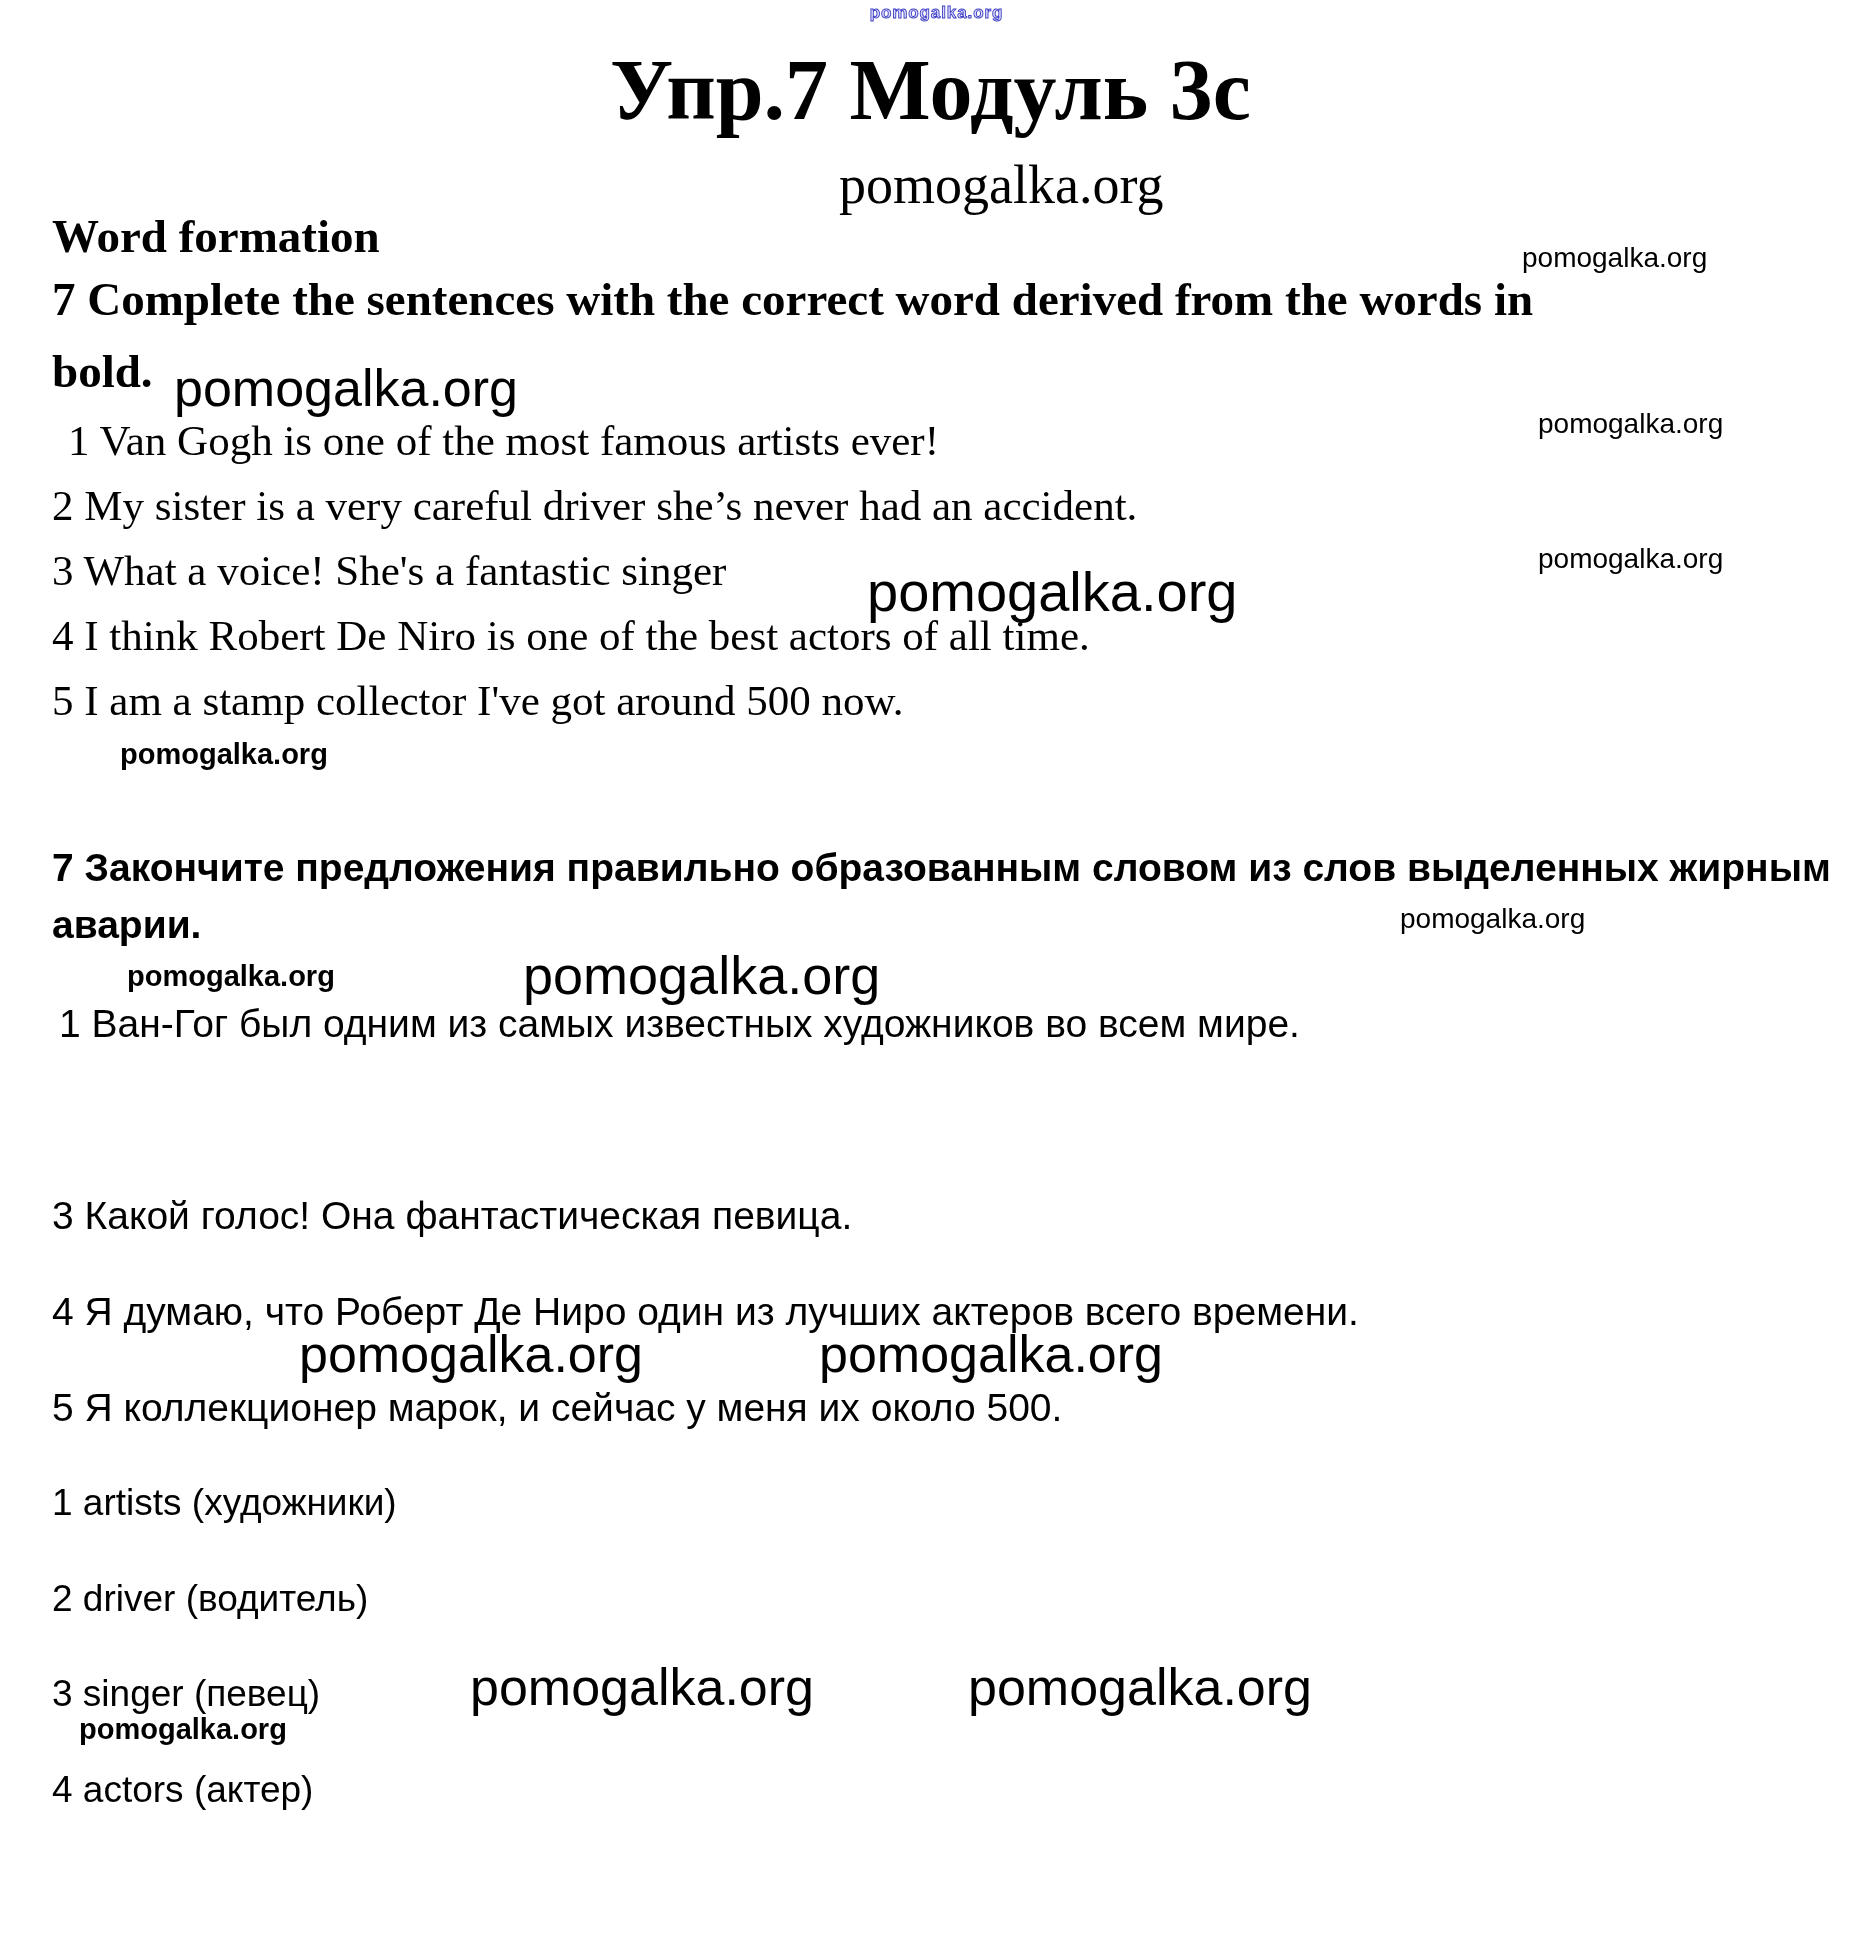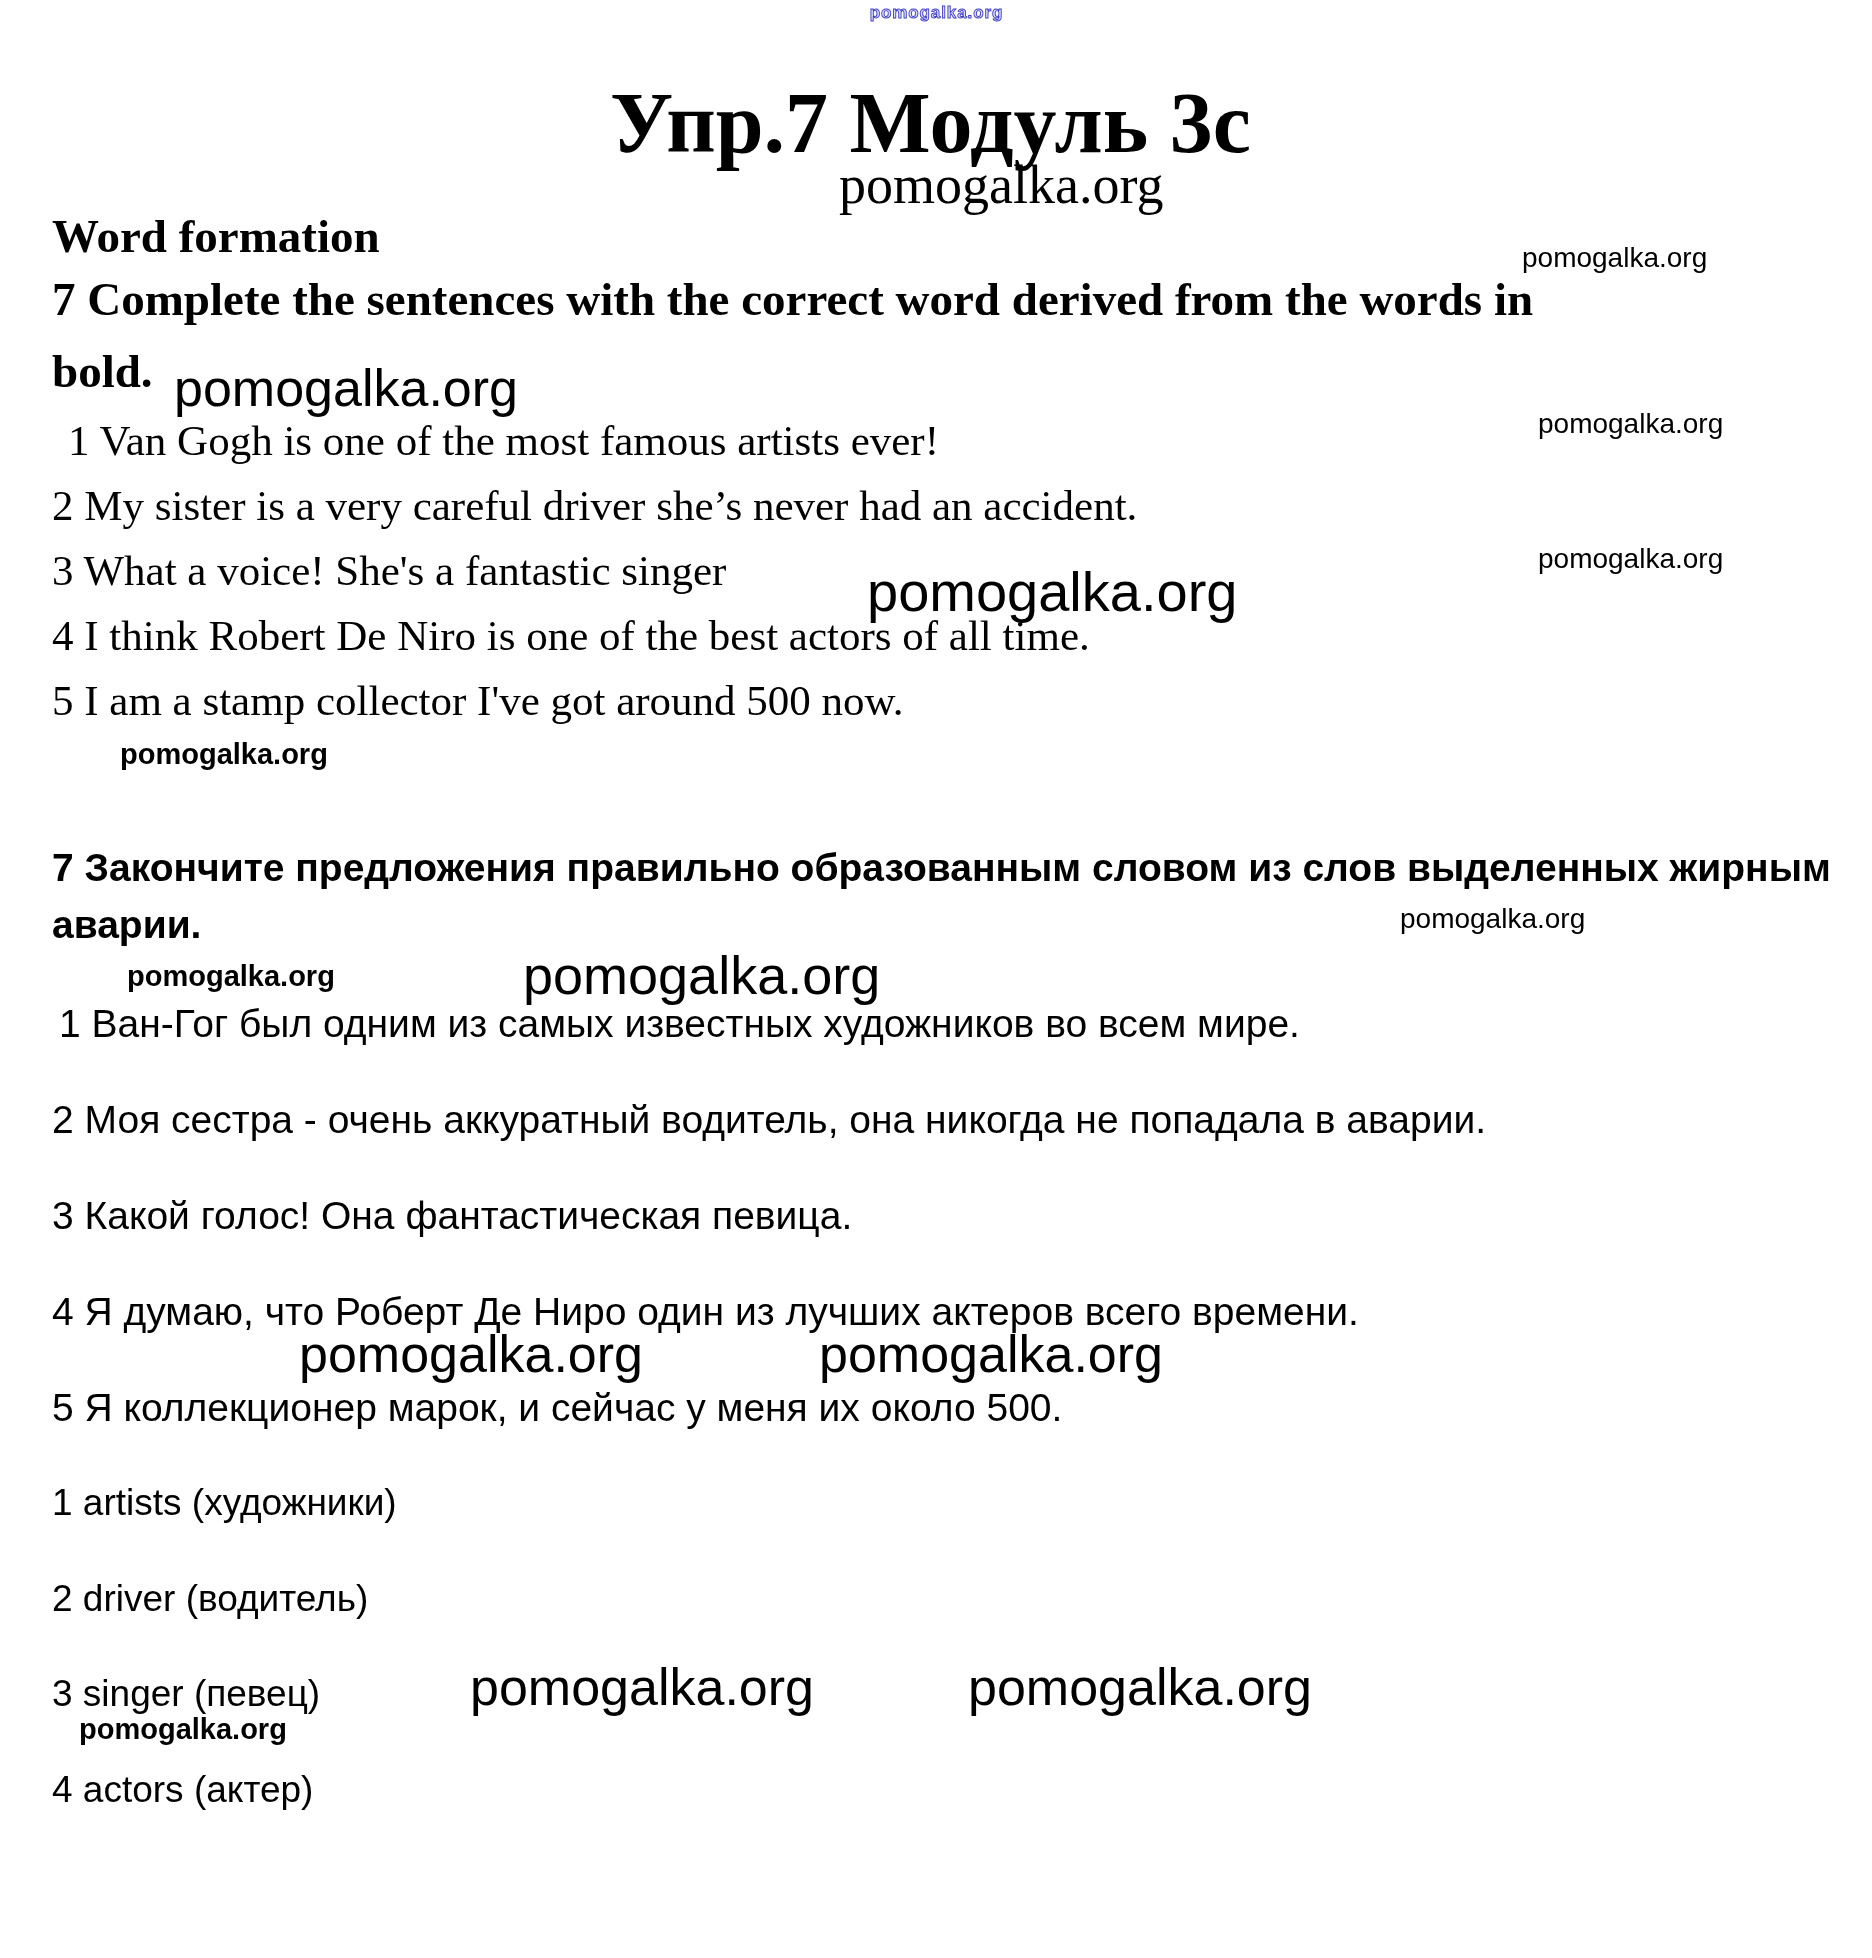--- a/index.html
+++ b/index.html
@@ -14,21 +14,21 @@
   .serif{font-family:"Liberation Serif","DejaVu Serif",serif;}
   .sans{font-family:"Liberation Sans","DejaVu Sans",sans-serif;}
 
   .wm-outline{
     font-family:"Liberation Sans",sans-serif;
     font-size:17px;font-weight:bold;
     color:#dcdcf5;
     -webkit-text-stroke:0.9px #3d3dc8;
     letter-spacing:0.9px;
   }
-  .doc-title{font-size:86px;font-weight:bold;left:0;right:12px;text-align:center;margin-top:33px;}
+  .doc-title{font-size:86px;font-weight:bold;left:0;right:12px;text-align:center;}
   .h-serif{font-size:47px;font-weight:bold;}
   .sent-en{font-size:43px;}
   .ru-head{font-size:39px;font-weight:bold;}
   .sent-ru{font-size:39px;}
   .answer{font-size:37px;}
   .wm-big-serif{font-size:54px;}
   .wm-big{font-size:54px;}
   .wm-big-sm{font-size:52px;}
   .wm-small{font-size:28px;}
   .wm-bold{font-size:29px;font-weight:bold;}
@@ -61,21 +61,20 @@
   <div class="abs sans wm-small" style="left:1538px;top:545px;">pomogalka.org</div>
   <div class="abs sans wm-bold" style="left:120px;top:740px;">pomogalka.org</div>
 
   <div class="abs sans ru-head" style="left:52px;top:848px;">7 Закончите предложения правильно образованным словом из слов выделенных жирным</div>
   <div class="abs sans ru-head" style="left:52px;top:905px;">аварии.</div>
   <div class="abs sans wm-small" style="left:1400px;top:905px;">pomogalka.org</div>
   <div class="abs sans wm-bold" style="left:127px;top:962px;">pomogalka.org</div>
   <div class="abs sans wm-big" style="left:523px;top:948px;">pomogalka.org</div>
 
   <div class="abs sans sent-ru" style="left:52px;top:1004px;margin-left:7px;">1 Ван-Гог был одним из самых известных художников во всем мире.</div>
-  <div class="abs sans sent-ru" style="left:52px;top:1100px;">2 Моя сестра - очень аккуратный водитель, она никогда не попадала в аварии.</div>
   <div class="abs sans sent-ru" style="left:52px;top:1196px;">3 Какой голос! Она фантастическая певица.</div>
   <div class="abs sans sent-ru" style="left:52px;top:1292px;">4 Я думаю, что Роберт Де Ниро один из лучших актеров всего времени.</div>
   <div class="abs sans sent-ru" style="left:52px;top:1388px;">5 Я коллекционер марок, и сейчас у меня их около 500.</div>
 
   <div class="abs sans wm-big-sm" style="left:299px;top:1328px;">pomogalka.org</div>
   <div class="abs sans wm-big-sm" style="left:819px;top:1328px;">pomogalka.org</div>
 
   <div class="abs sans answer" style="left:52px;top:1484px;">1 artists (художники)</div>
   <div class="abs sans answer" style="left:52px;top:1580px;">2 driver (водитель)</div>
   <div class="abs sans answer" style="left:52px;top:1675px;">3 singer (певец)</div>

